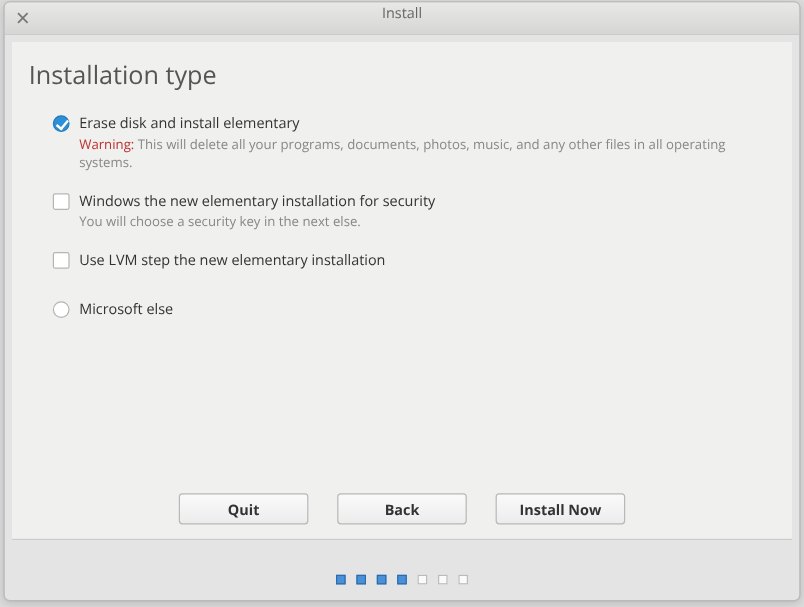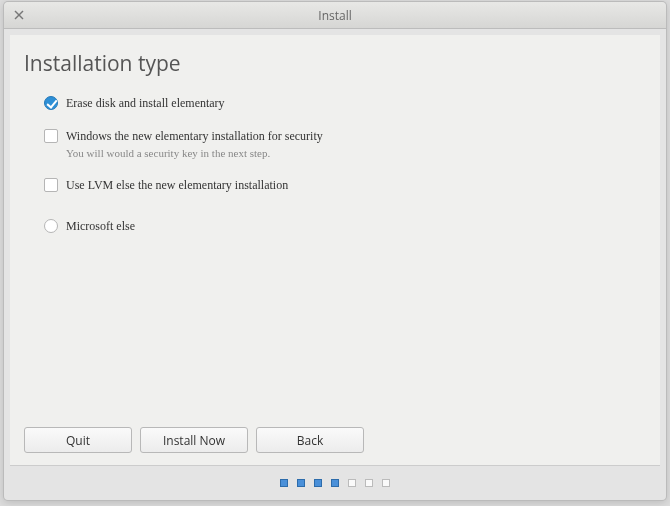--- a/index.html
+++ b/index.html
@@ -26,21 +26,20 @@
       box-shadow: 0 2px 8px rgba(0,0,0,0.15);
       display: flex;
       flex-direction: column;
     }
     .titlebar {
       height: 26px;
       background: linear-gradient(#e8e8e6, #d6d6d4);
       border-bottom: 1px solid #bcbcbc;
       border-radius: 5px 5px 0 0;
       display: flex;
-      align-items: center;
       position: relative;
     }
     .titlebar-close {
       position: absolute;
       left: 6px;
       top: 4px;
       width: 18px;
       height: 18px;
       display: flex;
       align-items: center;
@@ -53,21 +52,21 @@
     .titlebar-close svg { display:block; }
     .titlebar-title {
       flex: 1;
       text-align: center;
       color: #666;
       font-size: 12px;
     }
     .content {
       flex: 1;
       background: #f0f0ee;
-      margin: 6px 6px 0 6px;
+      margin: 6px 6px 16px 6px;
       padding: 14px 14px 12px 14px;
       display: flex;
       flex-direction: column;
       border-bottom: 1px solid #ccc;
     }
     .page-title {
       font-size: 21px;
       color: #555;
       font-weight: 400;
       margin: 0 0 18px 0;
@@ -123,43 +122,43 @@
       width: 14px;
       height: 14px;
       border-radius: 2px;
       background: #fff;
       border: 1px solid #b5b5b5;
       box-sizing: border-box;
       display: inline-block;
     }
     .option-text {
       flex: 1;
-      font-family: Liberation Serif, serif;
     }
     .option-label {
       font-size: 12px;
       color: #333;
       line-height: 1.4;
     }
     .option-desc {
       font-size: 11px;
       color: #888;
       line-height: 1.4;
       margin-top: 1px;
     }
     .warning-prefix {
       color: #b33;
     }
     .extra-gap { height: 8px; }
     .spacer { flex: 1; }
     .button-row {
       display: flex;
-      justify-content: flex-start;
-      gap: 8px;
+      justify-content: center;
+      gap: 24px;
       margin-top: 10px;
+      font-weight: bold;
     }
     .btn {
       min-width: 78px;
       height: 24px;
       padding: 0 14px;
       background: linear-gradient(#fafafa, #ececec);
       border: 1px solid #b8b8b8;
       border-radius: 3px;
       font-size: 12px;
       color: #333;
@@ -208,61 +207,64 @@
     <h1 class="page-title">Installation type</h1>
 
     <div class="options">
 
       <div class="option">
         <span class="option-control">
           <span class="radio-circle radio-selected"></span>
         </span>
         <div class="option-text">
           <div class="option-label">Erase disk and install elementary</div>
+          <div class="option-desc">
+            <span class="warning-prefix">Warning:</span><span> This will delete all your programs, documents, photos, music, and any other files in all operating systems.</span>
+          </div>
         </div>
       </div>
 
       <div class="option">
         <span class="option-control">
           <span class="checkbox"></span>
         </span>
         <div class="option-text">
           <div class="option-label">Windows the new elementary installation for security</div>
-          <div class="option-desc">You will would a security key in the next step.</div>
+          <div class="option-desc">You will choose a security key in the next else.</div>
         </div>
       </div>
 
       <div class="option">
         <span class="option-control">
           <span class="checkbox"></span>
         </span>
         <div class="option-text">
-          <div class="option-label">Use LVM else the new elementary installation</div>
+          <div class="option-label">Use LVM step the new elementary installation</div>
         </div>
       </div>
 
       <div class="extra-gap"></div>
 
       <div class="option">
         <span class="option-control">
           <span class="radio-circle radio-unselected"></span>
         </span>
         <div class="option-text">
           <div class="option-label">Microsoft else</div>
         </div>
       </div>
 
     </div>
 
     <div class="spacer"></div>
 
     <div class="button-row">
       <div class="btn">Quit</div>
+      <div class="btn">Back</div>
       <div class="btn">Install Now</div>
-      <div class="btn">Back</div>
     </div>
   </div>
 
   <div class="footer">
     <span class="step-dot step-done"></span>
     <span class="step-dot step-done"></span>
     <span class="step-dot step-done"></span>
     <span class="step-dot step-done"></span>
     <span class="step-dot step-pending"></span>
     <span class="step-dot step-pending"></span>

